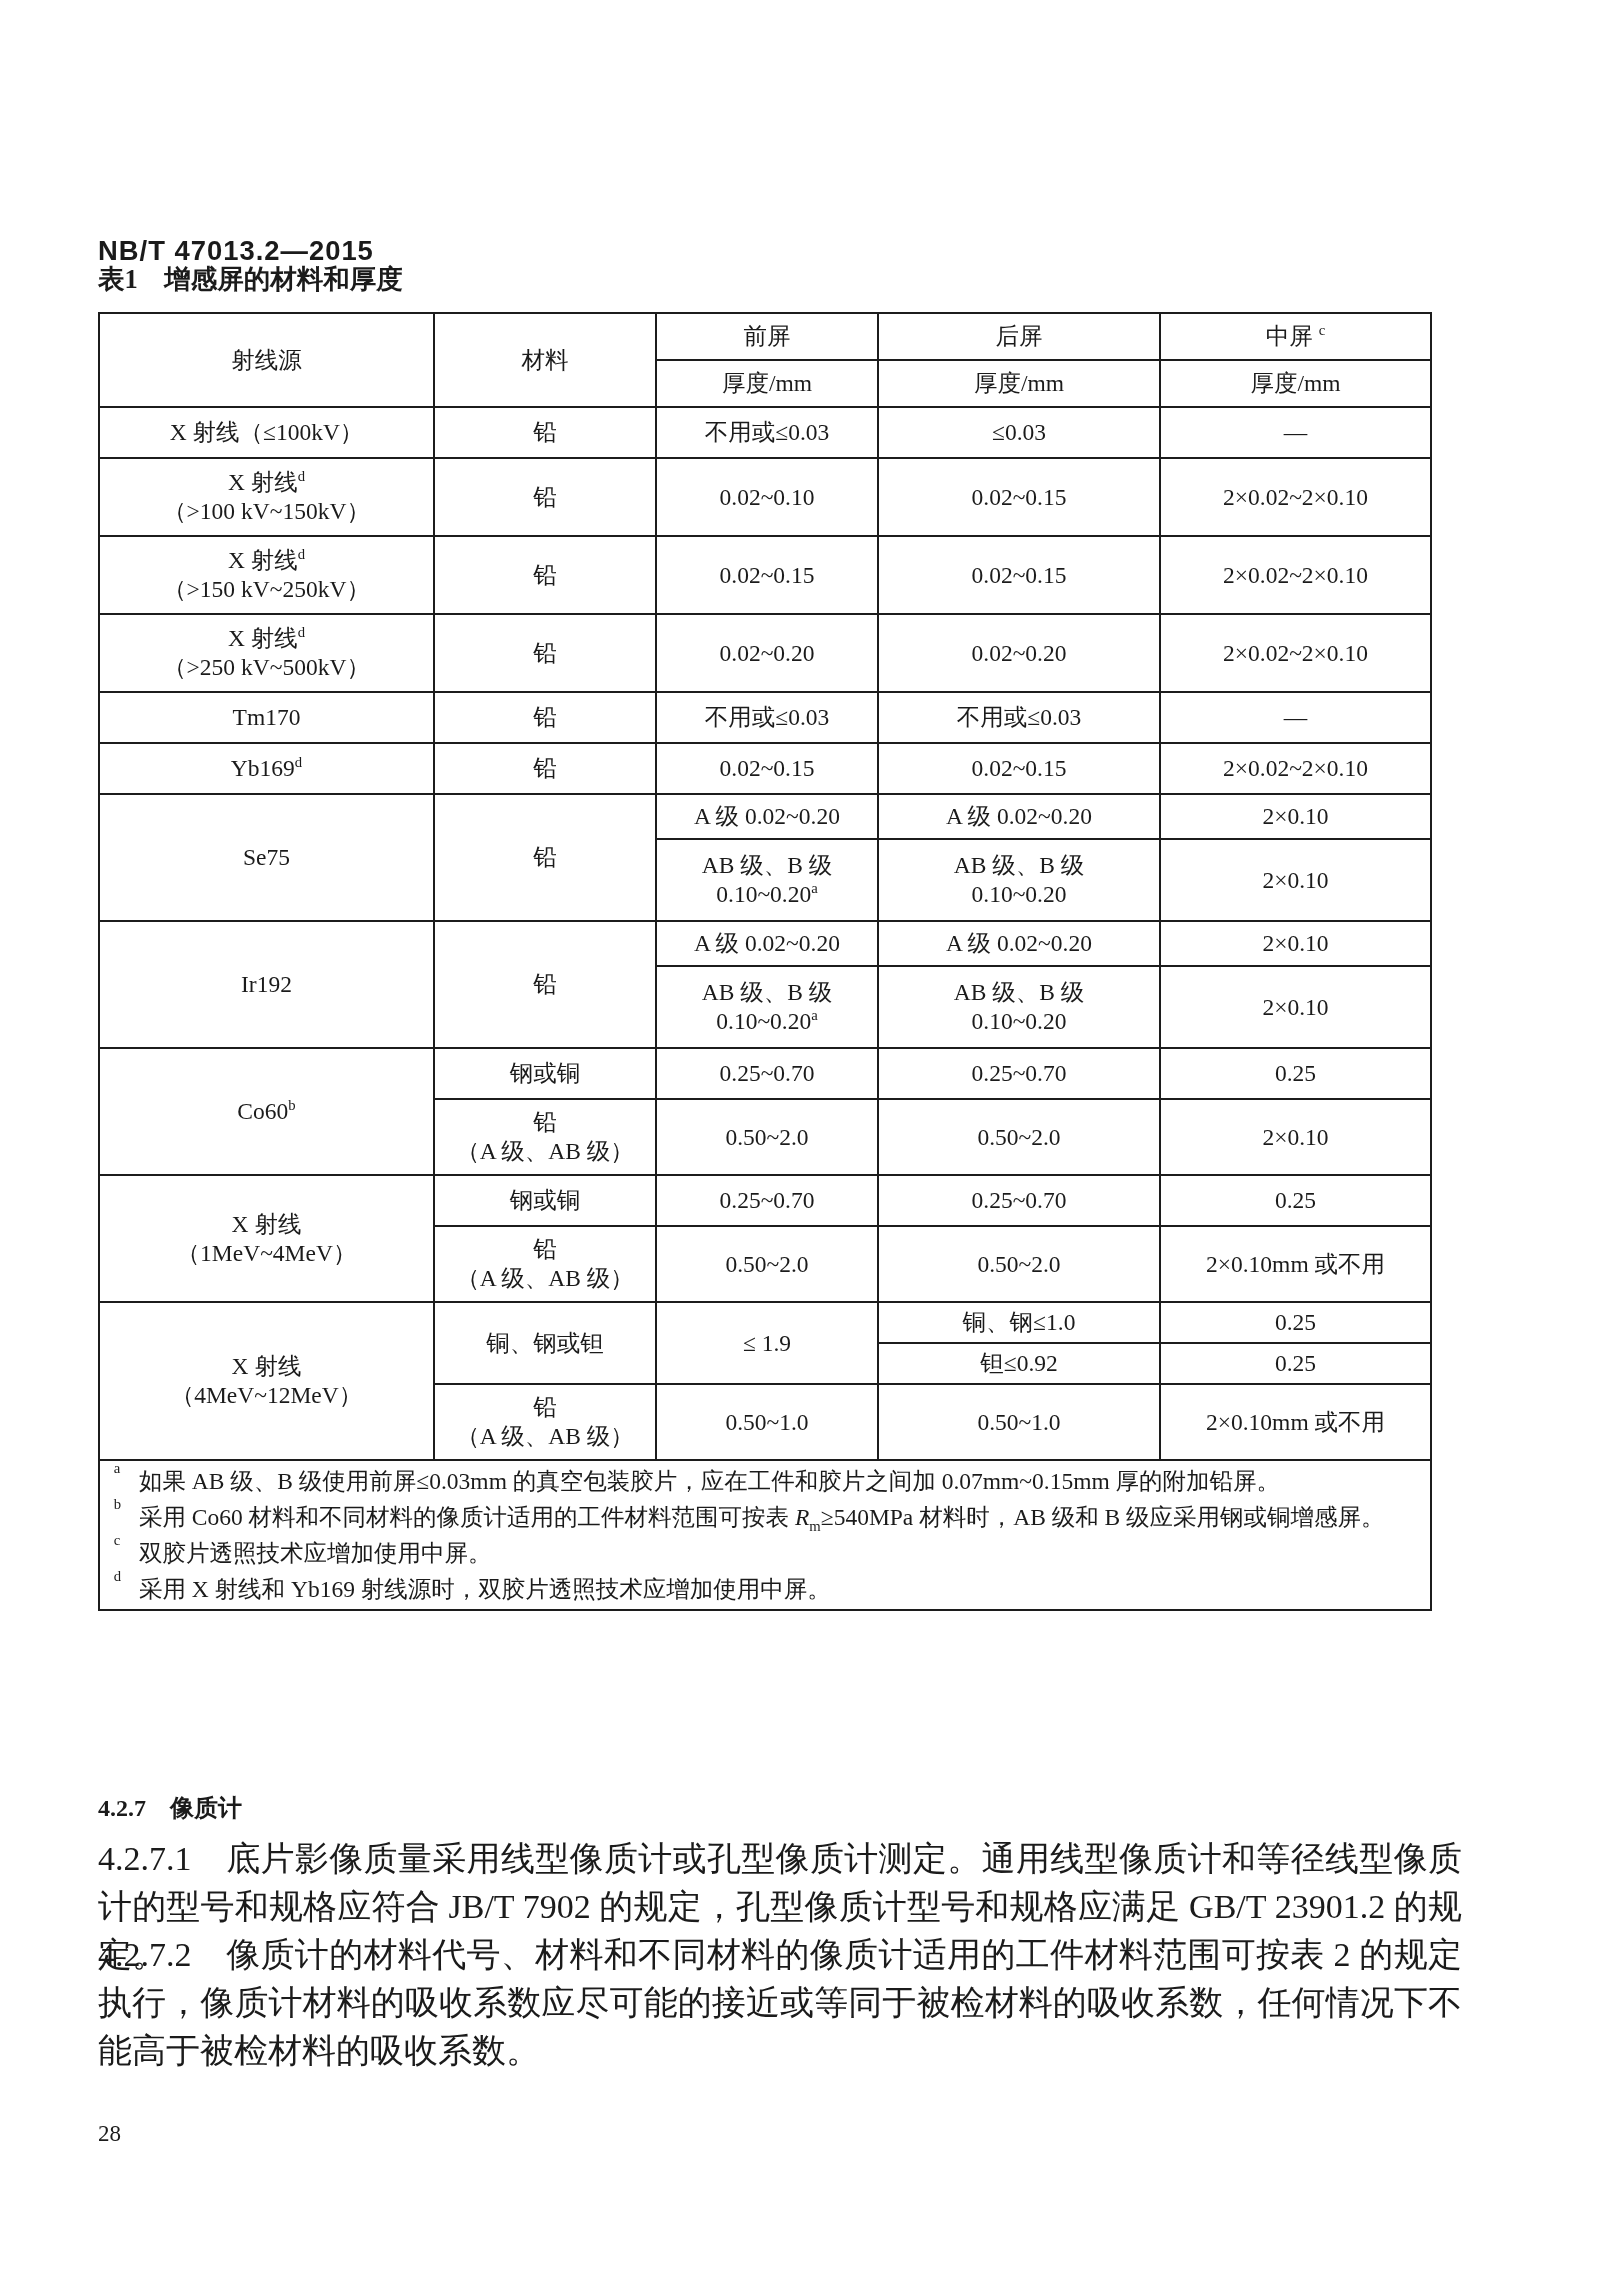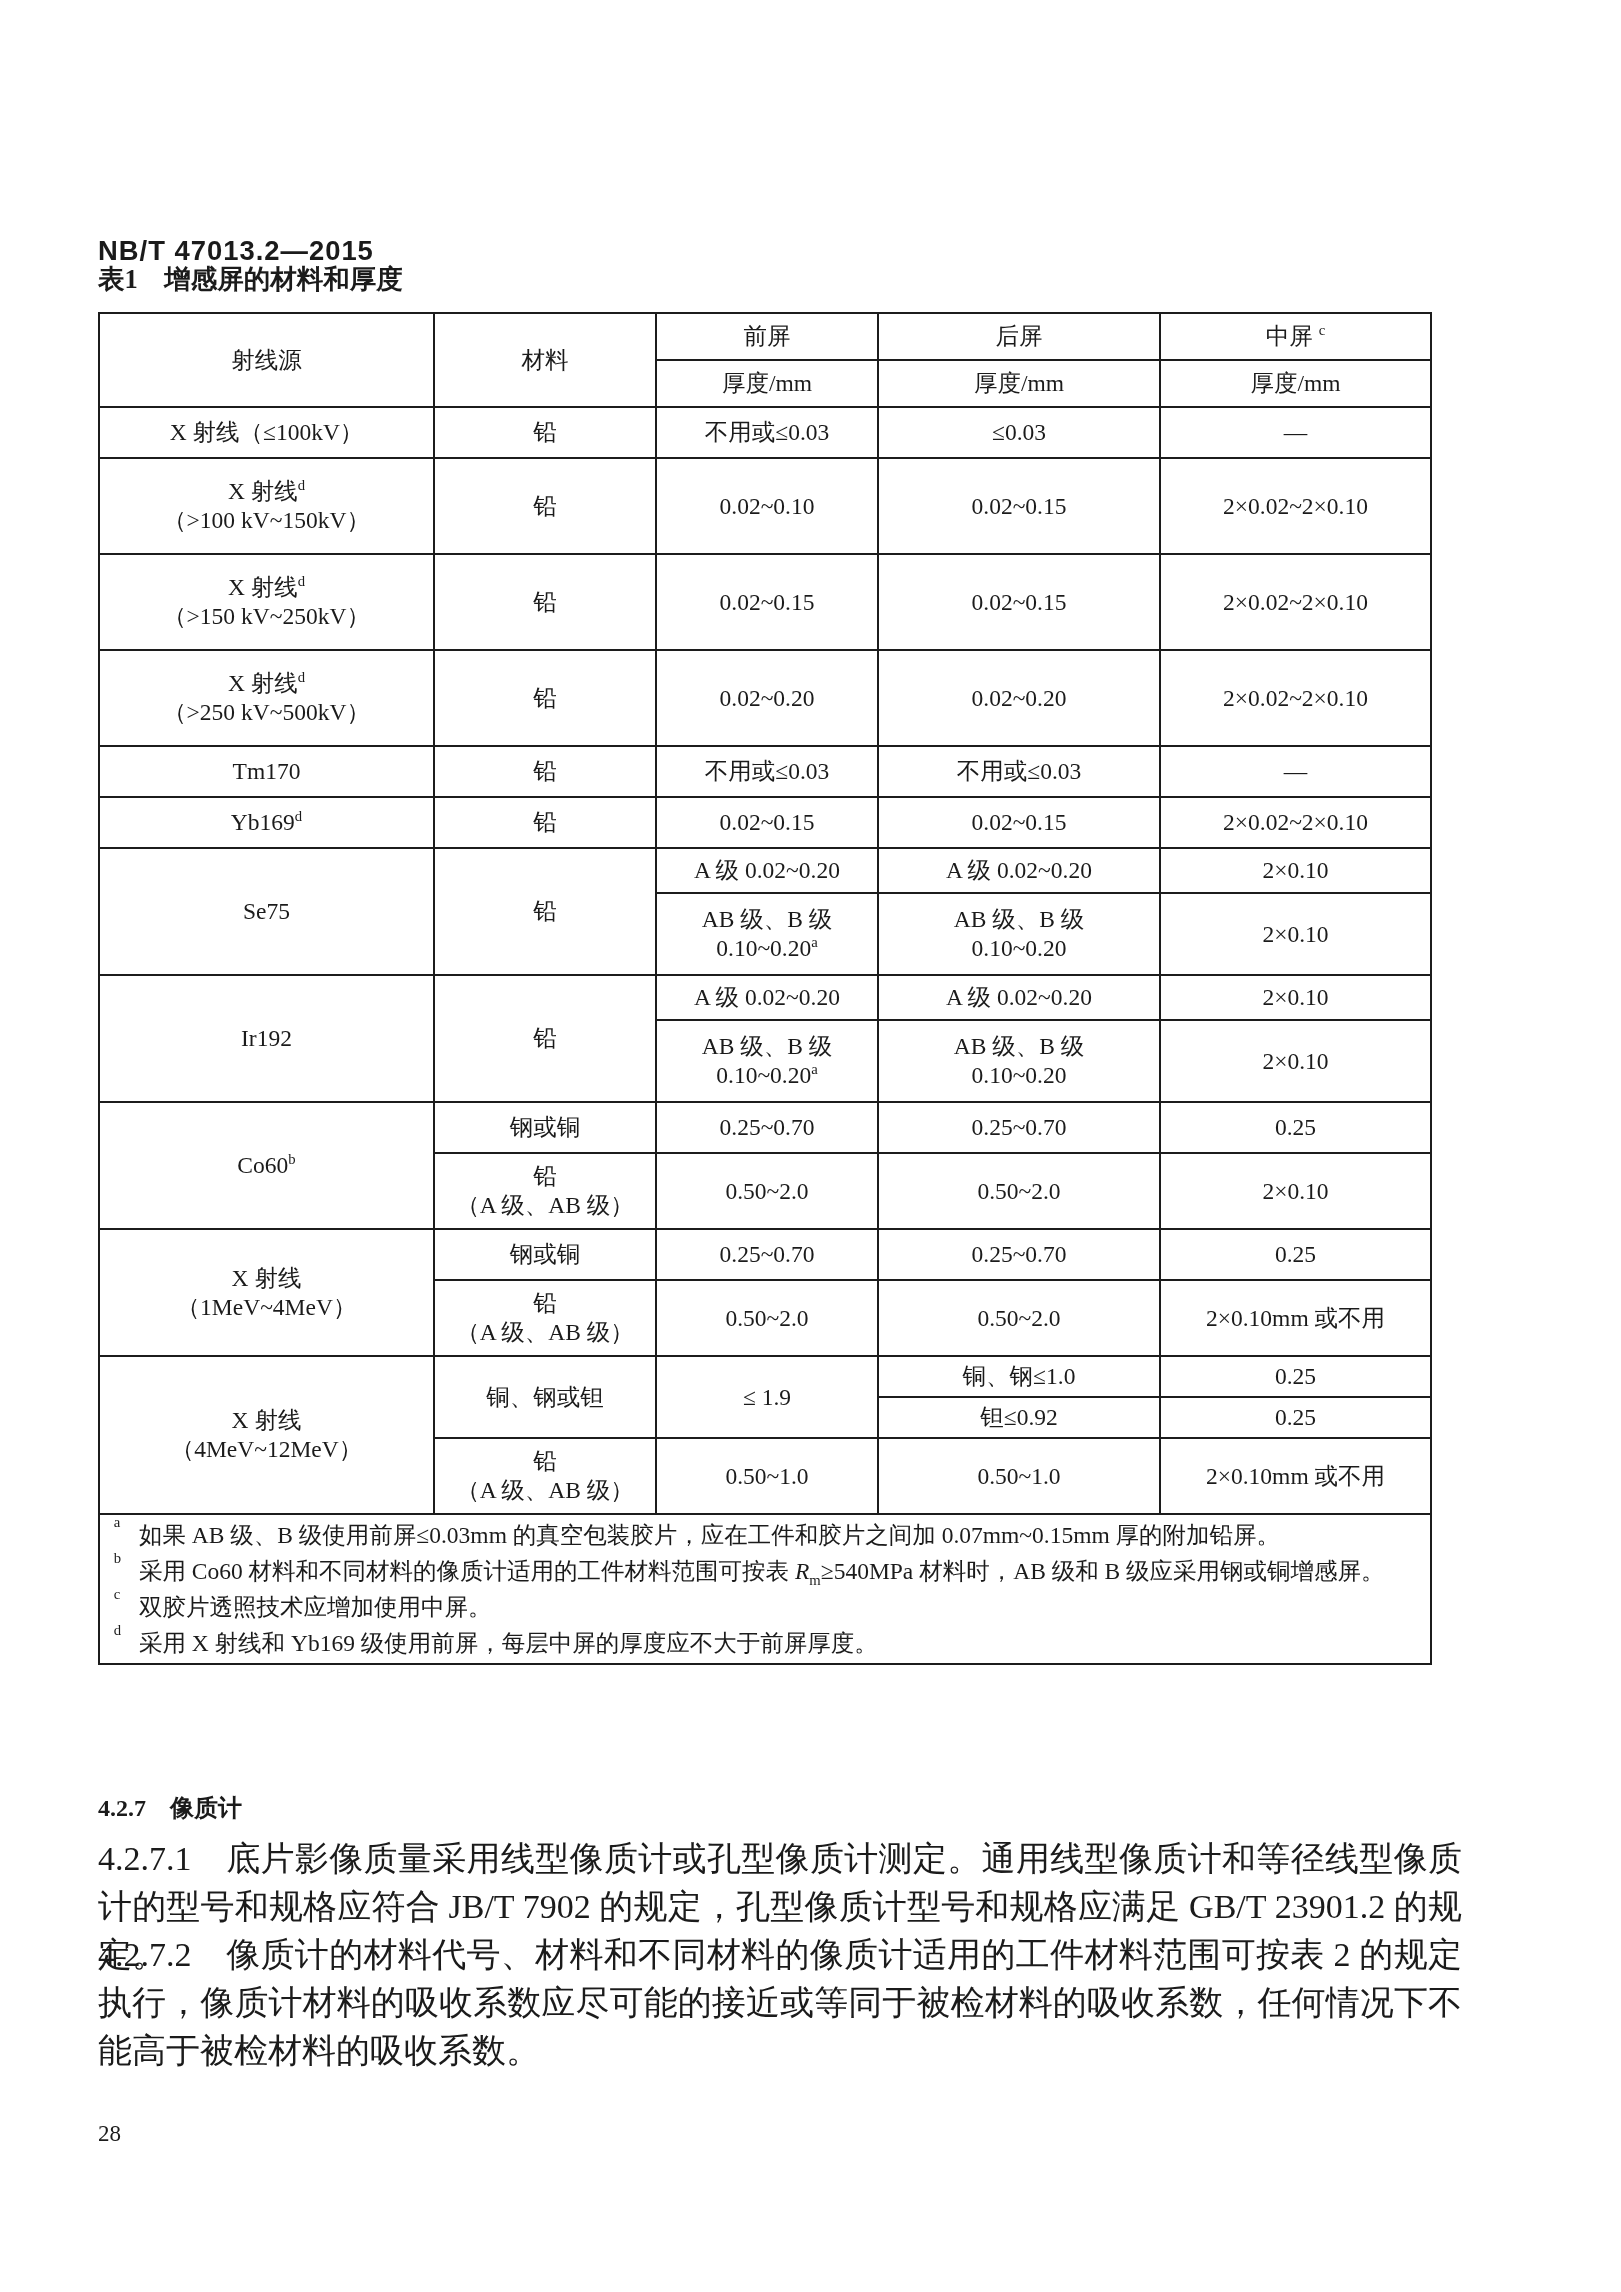--- a/index.html
+++ b/index.html
@@ -23,21 +23,21 @@
     border-collapse:collapse;table-layout:fixed;
     border:2.9px solid #141414;
   }
   table.t1 td{
     border:2px solid #1c1c1c;
     text-align:center;vertical-align:middle;
     font-size:23.5px;line-height:29px;padding:2px 5.9px;
   }
   tr.rh-h{height:47px}
   tr.rh-s{height:51px}
-  tr.rh-m{height:96px}
+  tr.rh-m{height:78px}
   tr.rh-a{height:45px}
   tr.rh-ab{height:82px}
   tr.rh-l{height:76px}
   tr.rh-cu{height:41px}
   .cl{display:block;}
   sup{font-size:14.7px;line-height:0;}
   sub{font-size:14.7px;line-height:0;}
   td.fn-cell{
     text-align:left;vertical-align:top;
     padding:11.8px 25.5px 13.7px 33px;
@@ -253,21 +253,21 @@
         <div class="fn">
           <sup>a</sup><span>如果 AB 级、B 级使用前屏≤0.03mm 的真空包装胶片，应在工件和胶片之间加 0.07mm~0.15mm 厚的附加铅屏。</span>
         </div>
         <div class="fn">
           <sup>b</sup><span>采用 Co60 材料和不同材料的像质计适用的工件材料范围可按表 </span><i class="rm">R</i><sub>m</sub><span>≥540MPa 材料时，AB 级和 B 级应采用钢或铜增感屏。</span>
         </div>
         <div class="fn">
           <sup>c</sup><span>双胶片透照技术应增加使用中屏。</span>
         </div>
         <div class="fn">
-          <sup>d</sup><span>采用 X 射线和 Yb169 级使用前屏，每层中屏的厚度应不大于前屏厚度。</span>
+          <sup>d</sup><span>采用 X 射线和 Yb169 射线源时，双胶片透照技术应增加使用中屏。</span>
         </div>
       </td>
     </tr>
   </tbody>
 </table>
 
 <div class="sec-heading">4.2.7　像质计</div>
 <div class="para para-1">4.2.7.1　底片影像质量采用线型像质计或孔型像质计测定。通用线型像质计和等径线型像质计的型号和规格应符合 JB/T 7902 的规定，孔型像质计型号和规格应满足 GB/T 23901.2 的规定。</div>
 <div class="para para-2">4.2.7.2　像质计的材料代号、材料和不同材料的像质计适用的工件材料范围可按表 2 的规定执行，像质计材料的吸收系数应尽可能的接近或等同于被检材料的吸收系数，任何情况下不能高于被检材料的吸收系数。</div>
 

